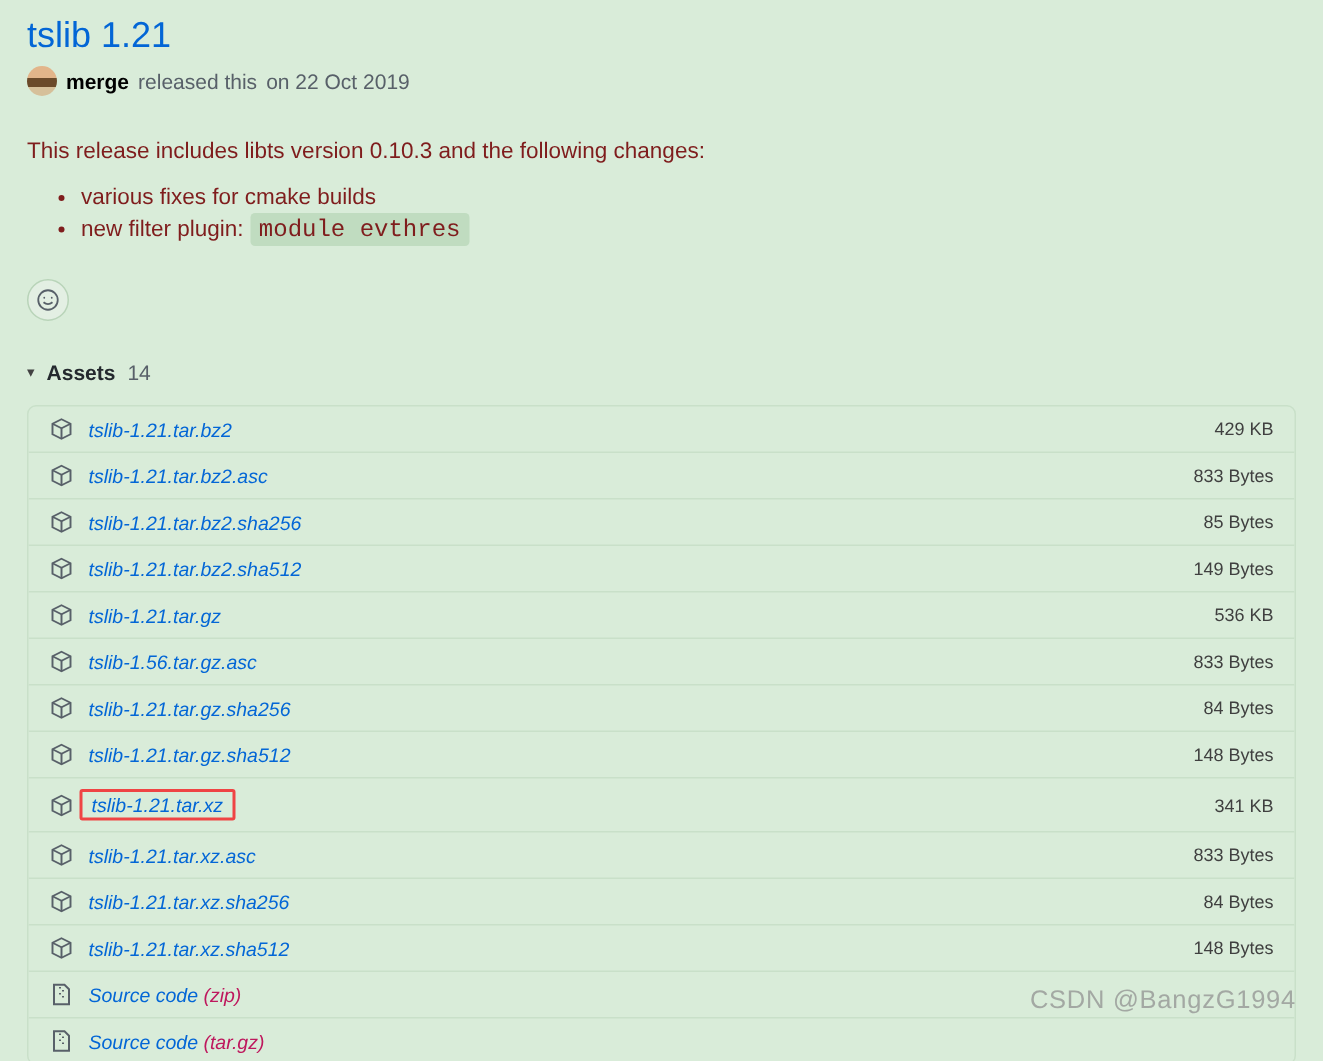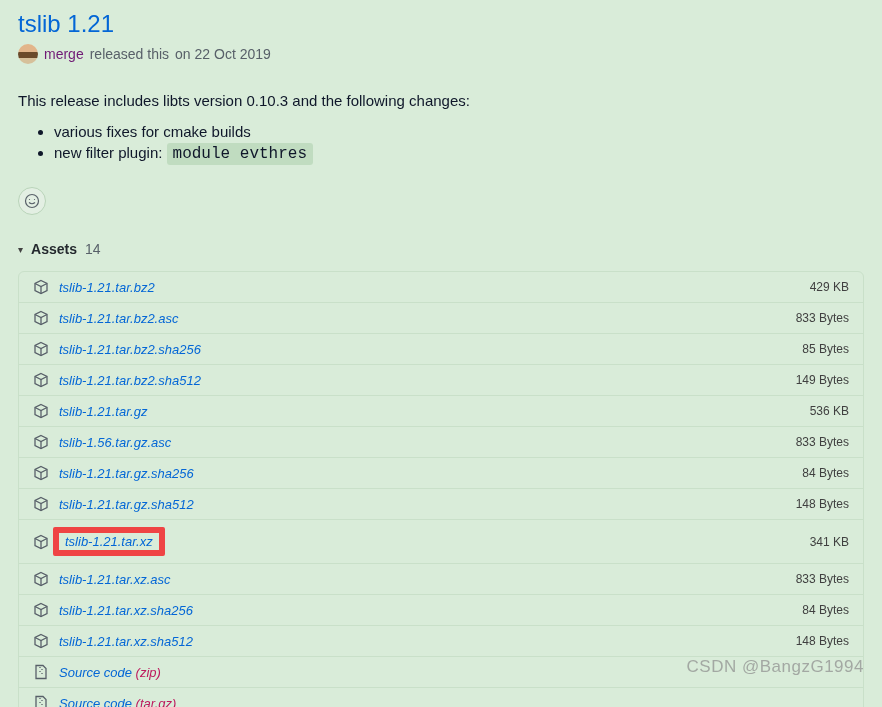--- a/index.html
+++ b/index.html
@@ -29,25 +29,25 @@
     color: #586069;
   }
   .avatar {
     width: 20px;
     height: 20px;
     border-radius: 50%;
     background: linear-gradient(#e2b58a 0 40%, #6b4a2a 40% 70%, #d6c09a 70%);
     display: inline-block;
   }
   .author {
-    color: #701a75;
-    font-weight: 400;
+    color: #000000;
+    font-weight: 700;
   }
   .release-body {
-    color: #0f172a;
+    color: #7f1d1d;
     font-size: 15px;
   }
   .release-body ul {
     padding-left: 36px;
     margin: 14px 0 0 0;
   }
   .release-body li {
     margin-bottom: 4px;
   }
   .code-inline {
@@ -121,21 +121,21 @@
   }
   .asset-name .muted {
     color: #be185d;
   }
   .asset-size {
     color: #404040;
     font-size: 12px;
   }
   .highlight-box {
     display: inline-block;
-    border: 6px solid #ef4444;
+    border: 2px solid #ef4444;
     border-radius: 2px;
     padding: 1px 6px;
     margin-left: -6px;
   }
   .highlight-box a { color:#0366d6; text-decoration:none; }
   .watermark {
     position: fixed;
     right: 18px;
     bottom: 30px;
     color: rgba(140,140,140,0.7);

